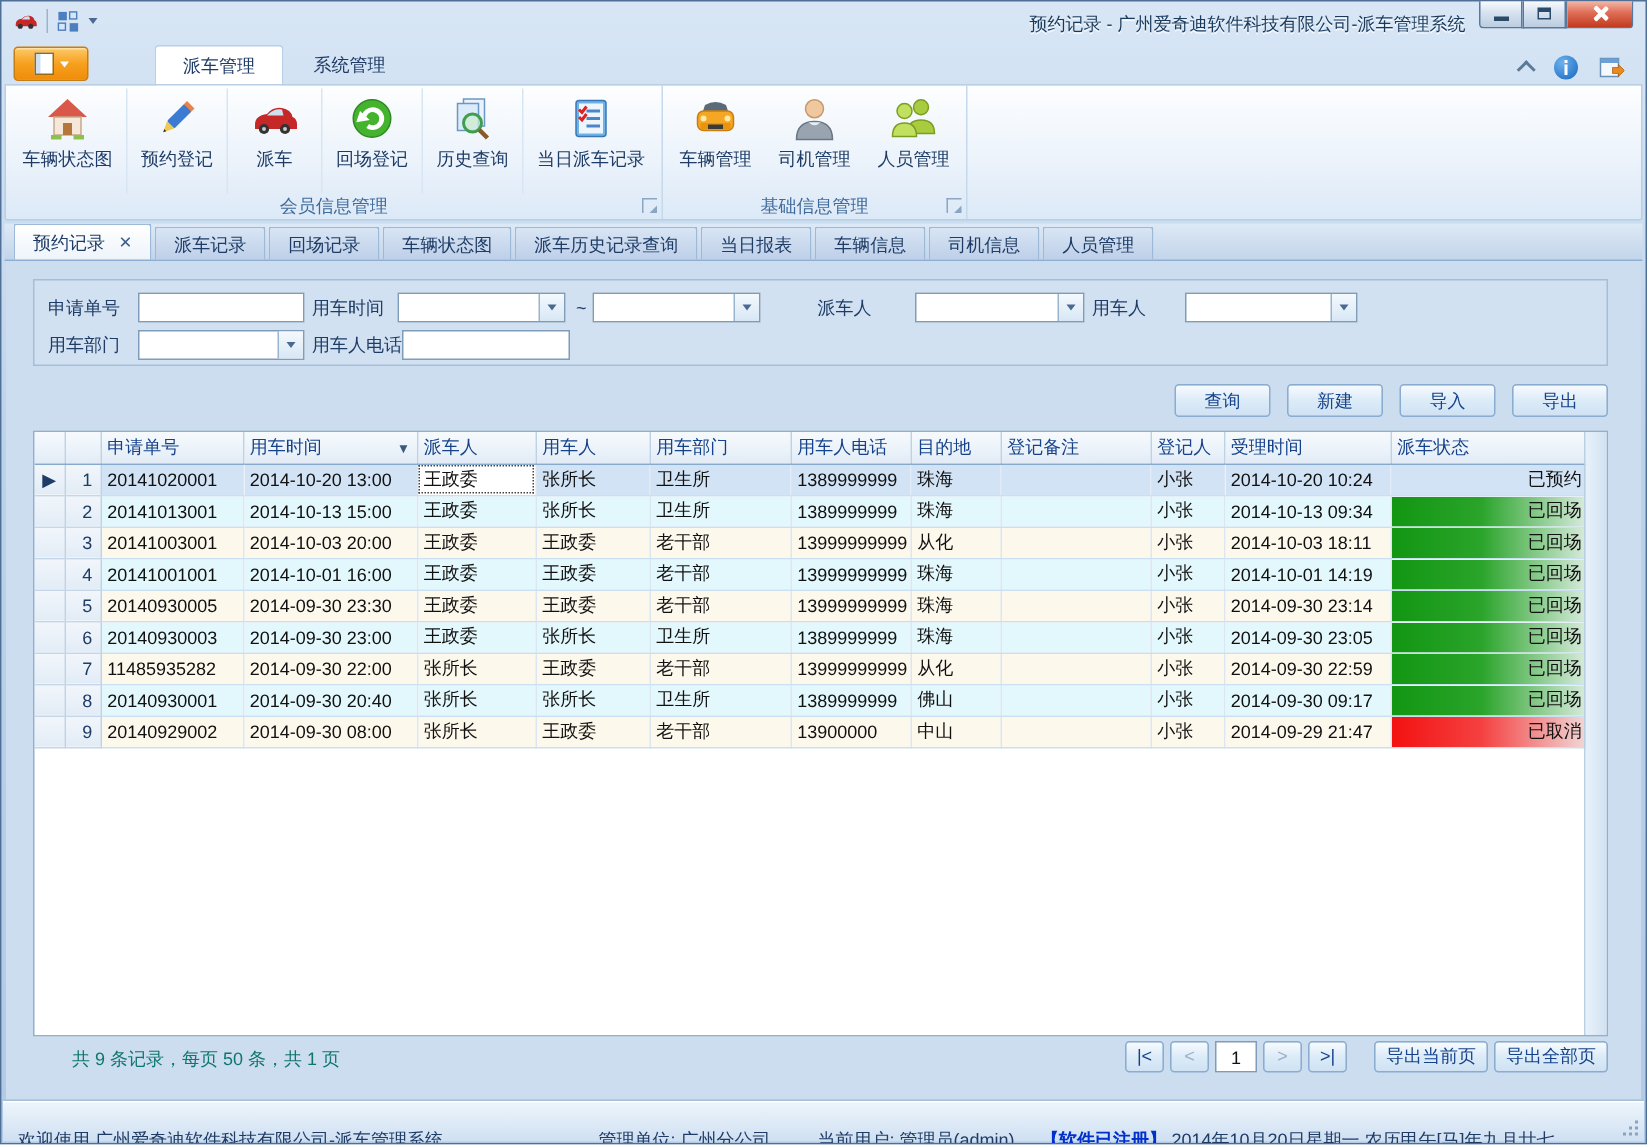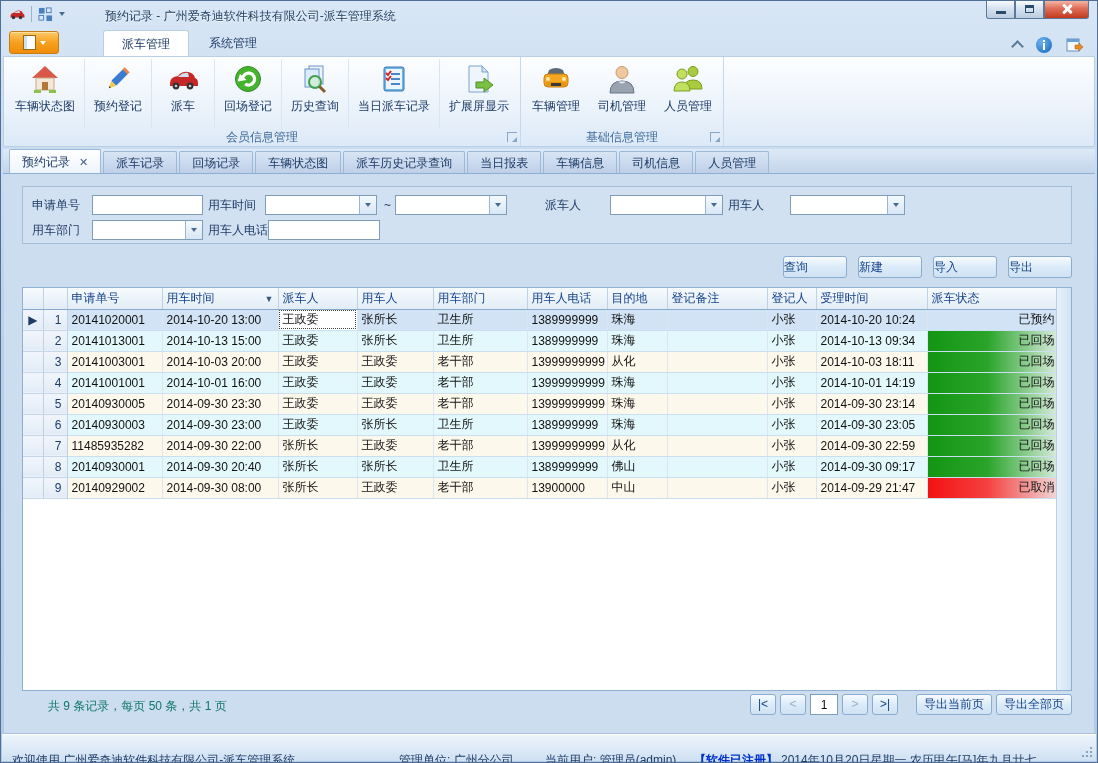--- a/index.html
+++ b/index.html
@@ -4,21 +4,21 @@
 <style>
   html,body{margin:0;padding:0;background:#e4e9f0;}
   .window{position:relative;width:1098px;height:763px;box-sizing:border-box;border:1px solid #4f6f96;
     background:linear-gradient(#d8e6f5,#bcd2ea 40%,#b2cae6);overflow:hidden;
     font-family:"Liberation Sans","DejaVu Sans",sans-serif;font-size:12px;color:#1e3c66;}
   
   .titlebar{position:absolute;top:0;left:0;right:0;height:28px;}
   .qat{position:absolute;left:8px;top:5px;display:flex;align-items:center;gap:6px;}
   .qat-sep{width:1px;height:16px;background:#9ab4d0;}
   .caret{width:0;height:0;border-left:3px solid transparent;border-right:3px solid transparent;border-top:4px solid #4a6a92;}
-  .title-text{position:absolute;left:104px;right:120px;top:7px;text-align:left;color:#1a3a5c;text-shadow:0 1px 0 #f4f9ff;white-space:nowrap;overflow:hidden;}
+  .title-text{position:absolute;left:120px;right:120px;top:7px;text-align:right;color:#1a3a5c;text-shadow:0 1px 0 #f4f9ff;white-space:nowrap;overflow:hidden;}
   .win-controls{position:absolute;top:-1px;right:8px;display:flex;}
   .win-btn{width:29px;height:19px;box-sizing:border-box;border:1px solid #58789c;border-top:none;
     background:linear-gradient(#fdfeff,#d8e3f0 45%,#bccde0);display:flex;align-items:center;justify-content:center;}
   .win-btn.first{border-radius:0 0 0 3px;}
   .win-btn.close{width:45px;border-radius:0 0 3px 0;background:linear-gradient(#f6c0b0,#e0705a 45%,#c23a1e);}
   .g-min{width:10px;height:3px;background:#2a4a6a;margin-top:6px;}
   .g-max{width:9px;height:8px;box-sizing:border-box;border:1px solid #2a4a6a;border-top:3px solid #2a4a6a;}
   .g-close{position:relative;width:12px;height:12px;}
   .g-close:before,.g-close:after{content:"";position:absolute;left:5px;top:0;width:2.5px;height:12px;background:#fff;border-radius:1px;}
   .g-close:before{transform:rotate(45deg);}.g-close:after{transform:rotate(-45deg);}
@@ -58,21 +58,21 @@
   .close-x{margin-left:9px;color:#40608a;font-weight:bold;font-size:11px;}
   
   .content{position:absolute;top:173px;left:3px;right:3px;bottom:29px;background:#ccddef;}
   .filter-panel{position:absolute;left:18px;right:22px;top:12px;height:58px;box-sizing:border-box;border:1px solid #a4bdd8;background:#d2e1f1;}
   .fl{position:absolute;height:20px;line-height:20px;color:#1e3c66;white-space:nowrap;}
   .fi{position:absolute;height:20px;box-sizing:border-box;border:1px solid #7f9db9;background:#fff;}
   .combo-btn{position:absolute;right:0;top:0;bottom:0;width:16px;background:linear-gradient(#f4f9fd,#d8e7f5);border-left:1px solid #9ab5d0;
     display:flex;align-items:center;justify-content:center;}
   .tri{width:0;height:0;border-left:3px solid transparent;border-right:3px solid transparent;border-top:4px solid #4a6a92;}
   .actions-row{position:absolute;top:82px;right:22px;display:flex;gap:11px;}
-  .btn{width:64px;height:22px;line-height:20px;box-sizing:border-box;border:1px solid #8aaccf;border-radius:3px;
+  .btn{width:64px;height:22px;line-height:20px;box-sizing:border-box;text-align:center;border:1px solid #8aaccf;border-radius:3px;
     background:linear-gradient(#f7fbfe,#dcebf8 50%,#cfe2f3);color:#15428b;cursor:default;}
   
   .grid-wrap{position:absolute;left:18px;right:22px;top:113px;height:404px;box-sizing:border-box;border:1px solid #8fb0d0;background:#fff;overflow:hidden;}
   .vscroll{position:absolute;top:0;right:0;bottom:0;width:14px;background:linear-gradient(90deg,#e8f1fa,#d2e2f2);border-left:1px solid #b9cfe4;}
   table.grid{border-collapse:collapse;table-layout:fixed;width:calc(100% - 14px);}
   .grid th{height:21px;box-sizing:border-box;padding:0 4px;text-align:left;font-weight:normal;color:#15428b;white-space:nowrap;overflow:hidden;
     background:linear-gradient(#f6fafd,#e2ecf6);border-right:1px solid #bed2e6;border-bottom:1px solid #86a9cc;}
   .grid td{height:21px;box-sizing:border-box;padding:0 4px;color:#111;white-space:nowrap;overflow:hidden;
     border-right:1px solid #dce6f0;border-bottom:1px solid #cbdff2;}
   .grid th.c-ind,.grid td.c-ind{width:20px;padding:0;text-align:center;}
@@ -222,28 +222,20 @@
           <svg viewBox="0 0 32 32">
               <rect x="6" y="4" width="20" height="24" rx="2" fill="#6fb3e8" stroke="#3a78b5"></rect>
               <rect x="8" y="6" width="16" height="20" fill="#eef6fd"></rect>
               <line x1="13" y1="11" x2="22" y2="11" stroke="#4a86c8" stroke-width="2"></line>
               <line x1="13" y1="16" x2="22" y2="16" stroke="#4a86c8" stroke-width="2"></line>
               <line x1="13" y1="21" x2="22" y2="21" stroke="#4a86c8" stroke-width="2"></line>
               <path d="M8 10l2 2 3-4" stroke="#d22" stroke-width="2" fill="none"></path>
               <path d="M8 15l2 2 3-4" stroke="#d22" stroke-width="2" fill="none"></path>
             </svg>
           <span class="rbtn-label">当日派车记录</span>
-        </div>
-        <div class="rbtn">
-          <svg viewBox="0 0 32 32">
-              <path d="M6 3h13l6 6v20H6z" fill="#eef5fc" stroke="#7aa3cc"></path>
-              <path d="M19 3l6 6h-6z" fill="#cfe2f4" stroke="#7aa3cc"></path>
-              <path d="M13 19h8v-4l9 7-9 7v-4h-8z" fill="#7ac143" stroke="#4e8f22"></path>
-            </svg>
-          <span class="rbtn-label">扩展屏显示</span>
         </div>
       </div>
       <div class="group-label">
         <span>会员信息管理</span>
         <span class="launcher"></span>
       </div>
     </div>
     <div class="ribbon-group">
       <div class="group-buttons">
         <div class="rbtn">

